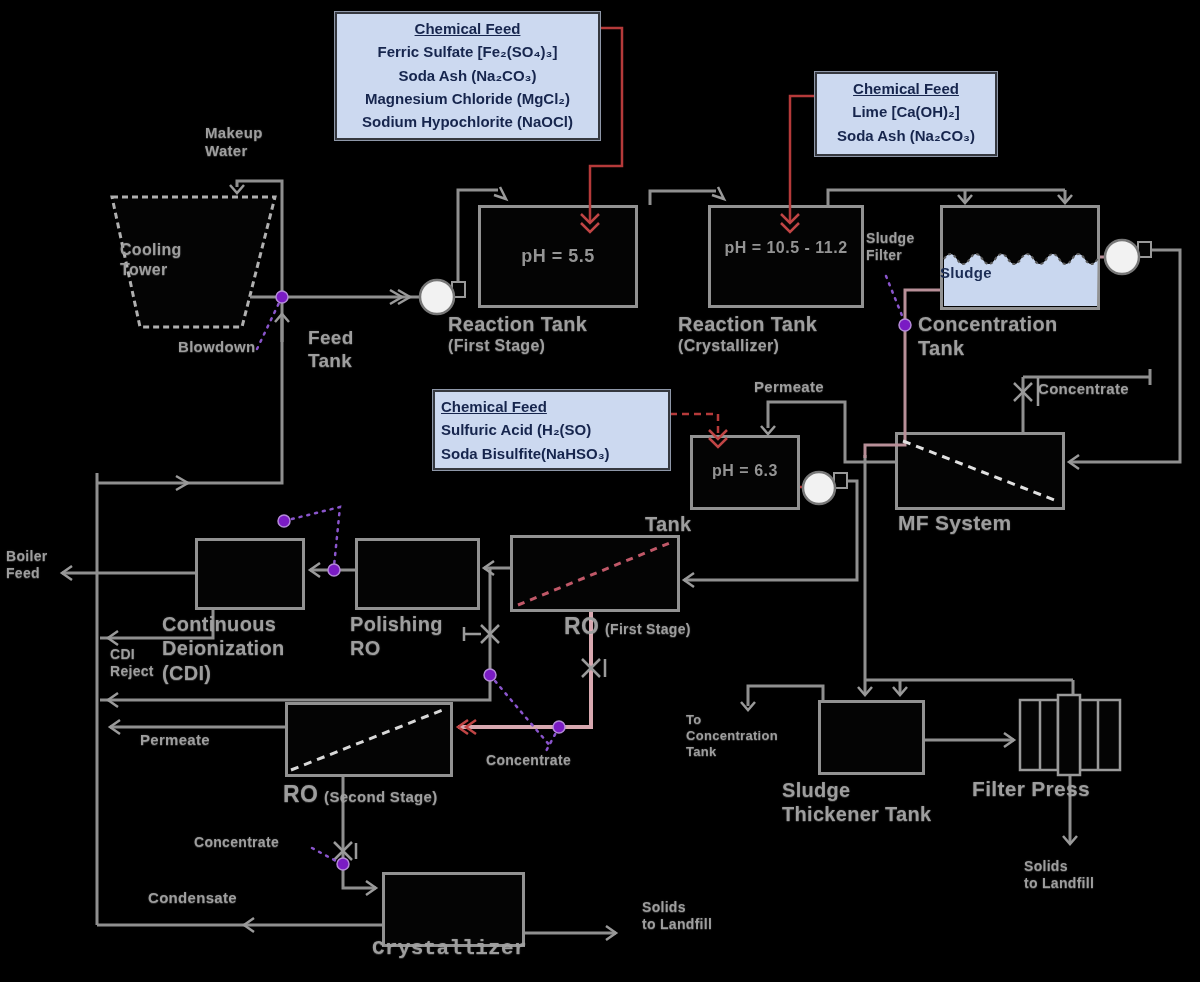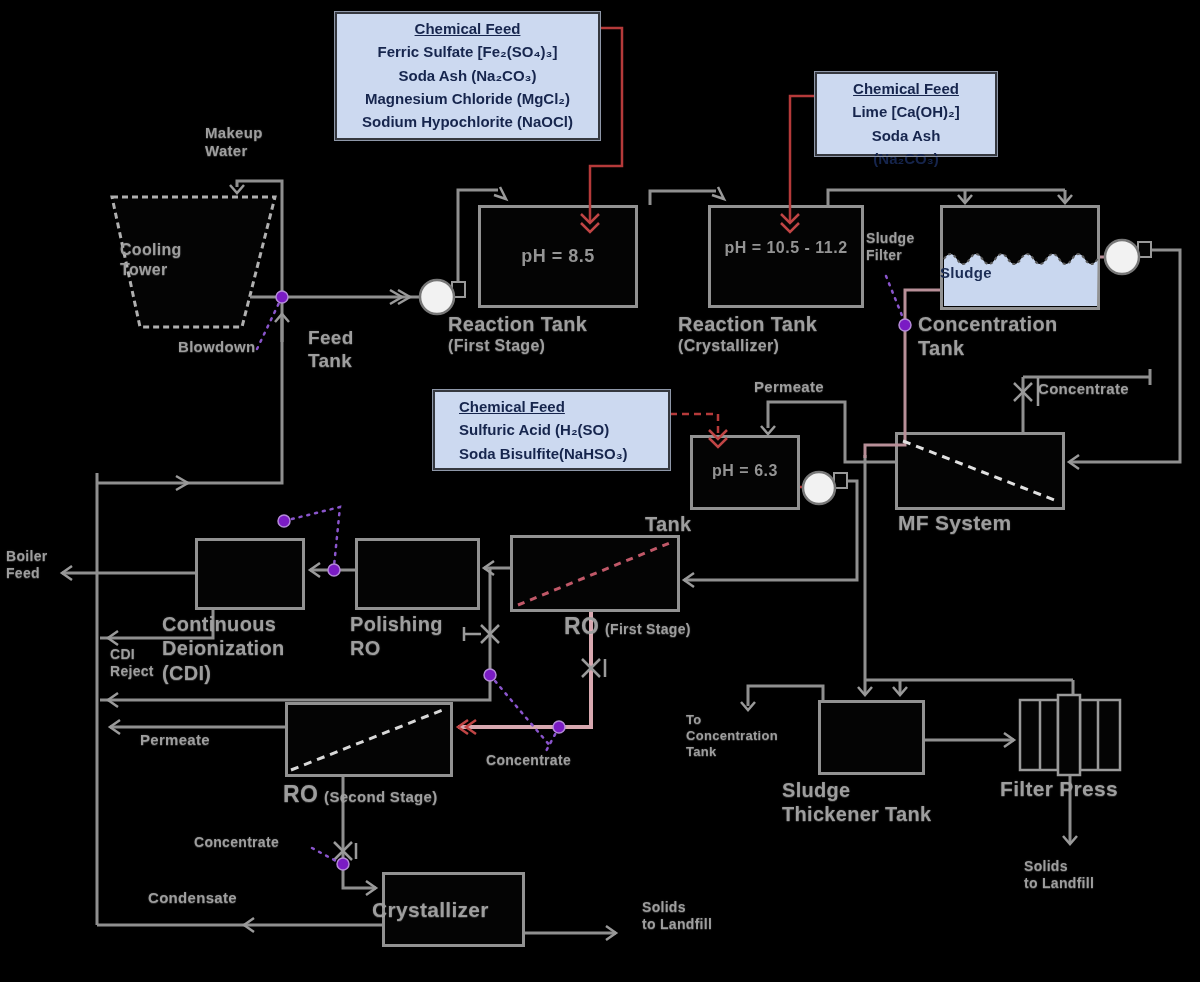--- a/index.html
+++ b/index.html
@@ -11,21 +11,21 @@
        letter-spacing:.3px;text-shadow:0 1px 0 rgba(255,255,255,.12),0 0 2px rgba(255,255,255,.2);}
   .fs13{font-size:13px}.fs14{font-size:14px}.fs15{font-size:15px}.fs16{font-size:16px}
   .fs18{font-size:18px}.fs19{font-size:19px}.fs20{font-size:20px}.fs21{font-size:21px}
   .ph{position:absolute;z-index:3;display:flex;align-items:center;justify-content:center;
       color:#949494;font-weight:700;letter-spacing:.5px;}
   .robold{font-size:23px;font-weight:700;}
   .rostage{font-size:14px;font-weight:700;margin-left:6px;}
   .rowlbl{display:flex;align-items:baseline;justify-content:flex-start;}
   .chembox{position:absolute;z-index:4;background:#ccd9f0;border:2px solid #35383f;outline:1px solid #8e97a8;
            color:#16254d;font-weight:700;text-align:center;font-size:15px;line-height:1.55;
-           box-sizing:border-box;padding:3px 24px;}
+           box-sizing:border-box;padding:3px 6px;}
   .chembox .title{text-decoration:underline;}
   .chembox.leftalign{text-align:left;}
   .navy{color:#1c2d55;text-shadow:none;}
 </style>
 </head>
 <body>
 
 <div id="stage">
 
   <div class="tank" style="left:478px;top:205px;width:160px;height:103px;"></div>
@@ -216,21 +216,21 @@
   <div class="lbl" style="left:120px;top:240px;width:148px;font-size:16px;">
     <div>Cooling</div>
     <div>Tower</div>
   </div>
   <div class="lbl fs15" style="left:178px;top:338px;width:88px;">Blowdown</div>
   <div class="lbl fs19" style="left:308px;top:326px;width:84px;">
     <div>Feed</div>
     <div>Tank</div>
   </div>
 
-  <div class="ph fs18" style="left:478px;top:205px;width:160px;height:103px;">pH = 8.5</div>
+  <div class="ph fs18" style="left:478px;top:205px;width:160px;height:103px;">pH = 5.5</div>
   <div class="lbl" style="left:448px;top:312px;width:220px;">
     <div class="fs20">Reaction Tank</div>
     <div class="fs16">(First Stage)</div>
   </div>
 
   <div class="ph fs16" style="left:708px;top:205px;width:156px;height:85px;">pH = 10.5 - 11.2</div>
   <div class="lbl" style="left:678px;top:312px;width:216px;">
     <div class="fs20">Reaction Tank</div>
     <div class="fs16">(Crystallizer)</div>
   </div>
@@ -276,33 +276,33 @@
     <div>Reject</div>
   </div>
   <div class="lbl fs15" style="left:140px;top:731px;width:96px;">Permeate</div>
   <div class="lbl rowlbl" style="left:283px;top:780px;width:200px;">
     <span class="robold">RO</span>
     <span class="rostage" style="font-size:15px;">(Second Stage)</span>
   </div>
   <div class="lbl fs14" style="left:486px;top:752px;width:116px;">Concentrate</div>
   <div class="lbl fs14" style="left:194px;top:834px;width:114px;">Concentrate</div>
   <div class="lbl fs15" style="left:148px;top:889px;width:116px;">Condensate</div>
-  <div class="lbl fs21" style="left:372px;top:897px;width:165px;">Crystallizer</div>
+  <div class="lbl fs21" style="left:372px;top:936px;width:165px;font-family:Liberation Mono, monospace;">Crystallizer</div>
   <div class="lbl fs14" style="left:642px;top:899px;width:104px;">
     <div>Solids</div>
     <div>to Landfill</div>
   </div>
   <div class="lbl fs13" style="left:686px;top:712px;width:112px;">
     <div>To</div>
     <div>Concentration</div>
     <div>Tank</div>
   </div>
   <div class="lbl fs20" style="left:782px;top:778px;width:185px;">
     <div>Sludge</div>
     <div>Thickener Tank</div>
   </div>
-  <div class="lbl fs21" style="left:1000px;top:776px;width:150px;">Filter Press</div>
+  <div class="lbl fs21" style="left:972px;top:776px;width:150px;">Filter Press</div>
   <div class="lbl fs14" style="left:1024px;top:858px;width:100px;">
     <div>Solids</div>
     <div>to Landfill</div>
   </div>
 
 </div>
 
 </body></html>

